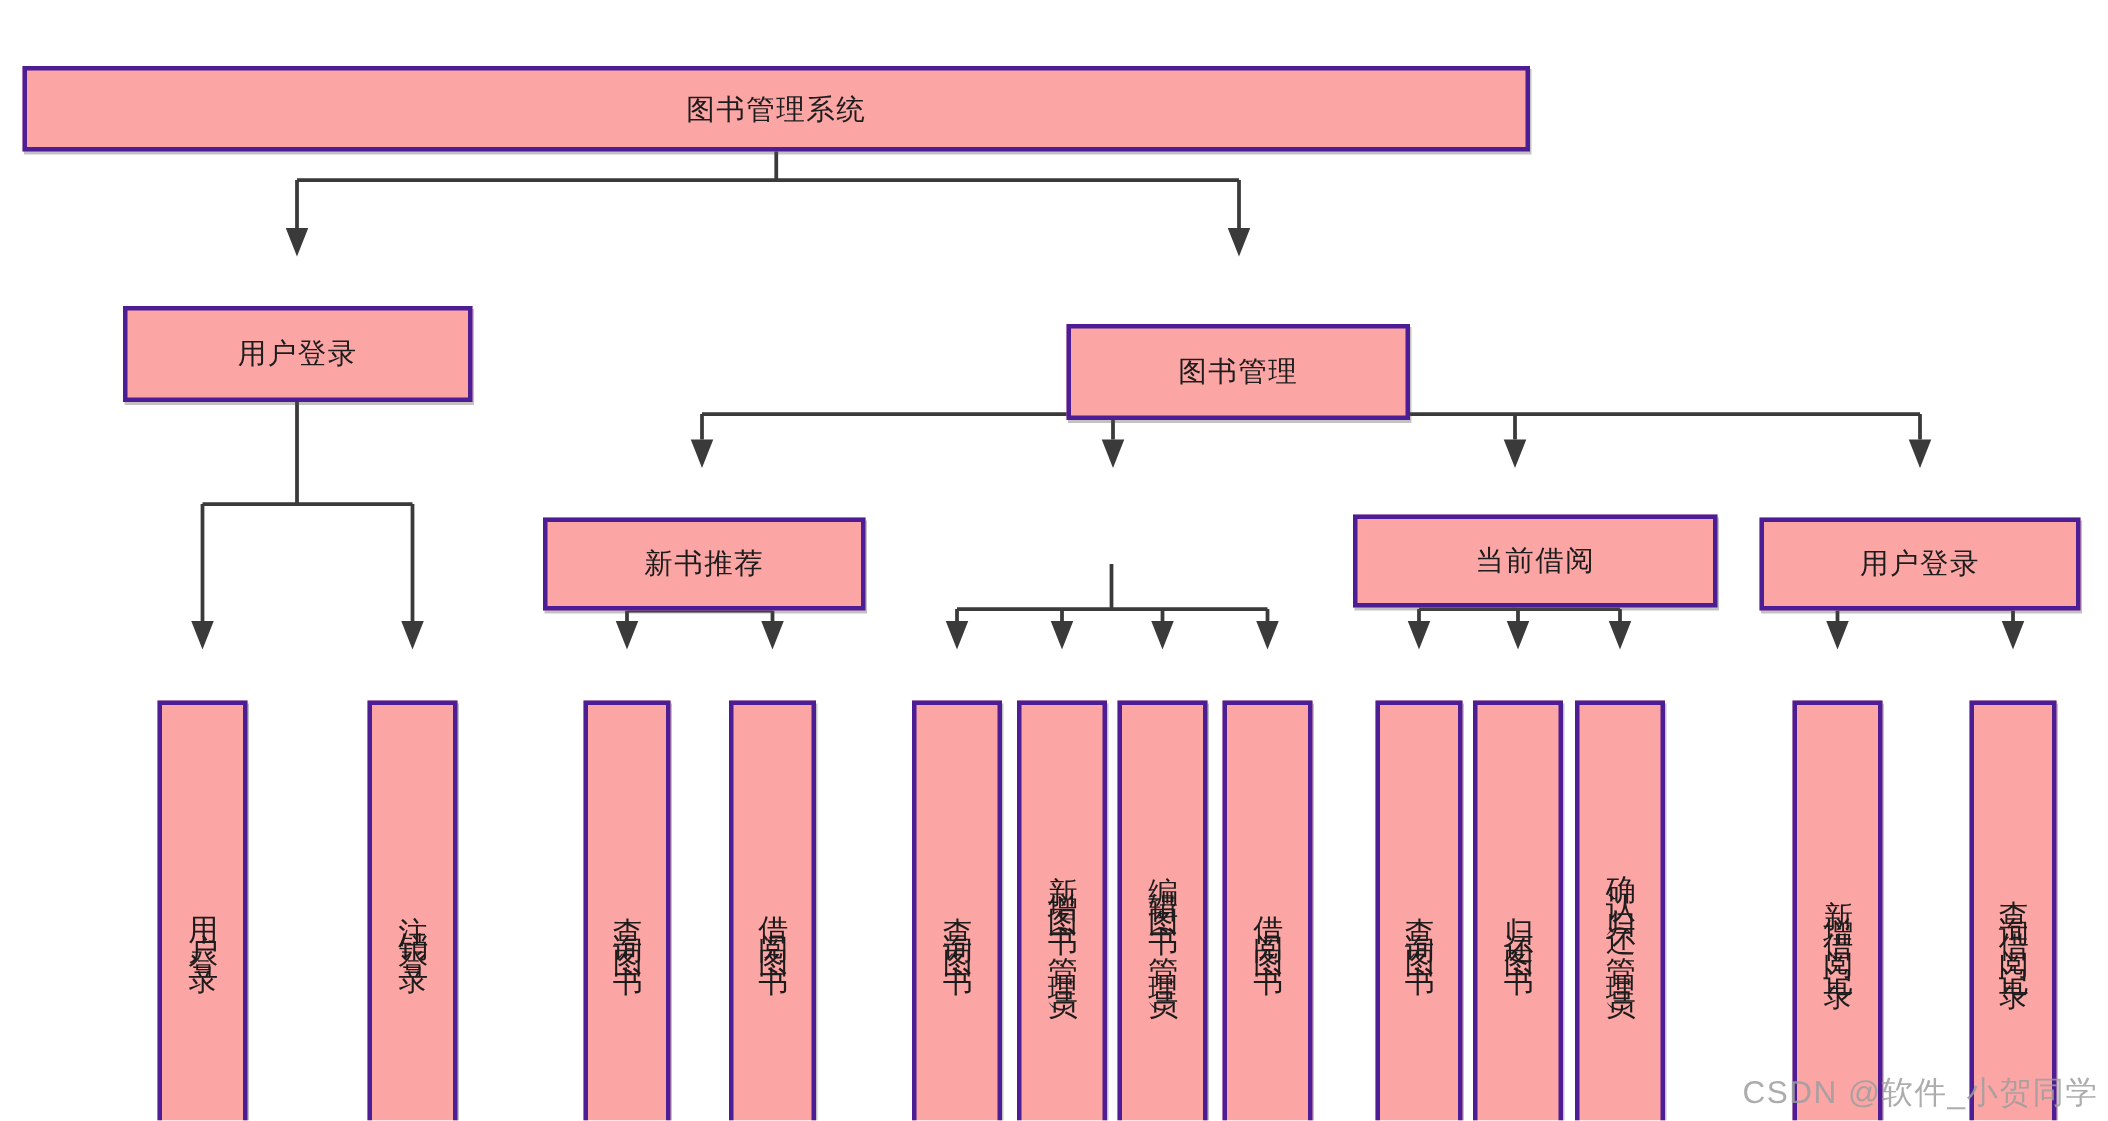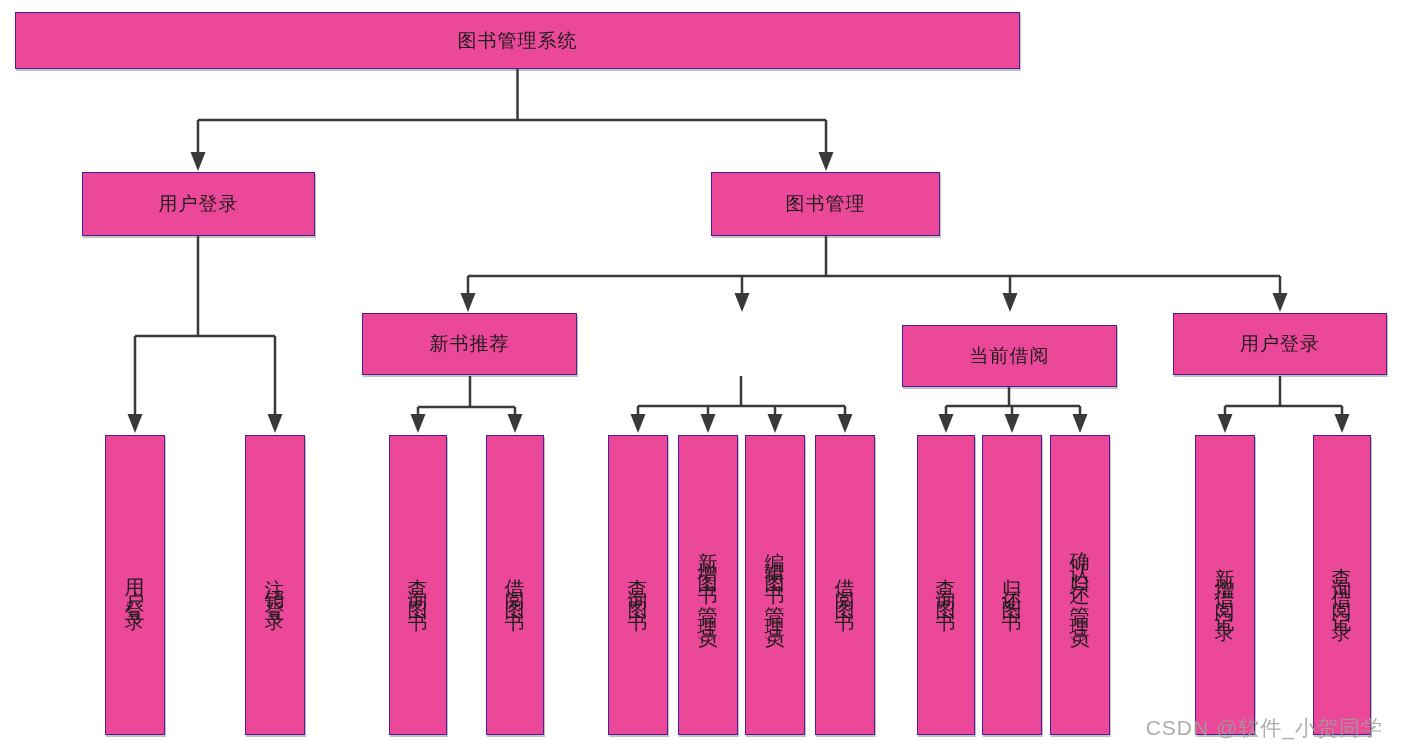--- a/index.html
+++ b/index.html
@@ -16,44 +16,45 @@
     overflow: hidden;
   }
   .connectors {
     position: absolute;
     left: 0; top: 0;
     width: 1405px; height: 747px;
     pointer-events: none;
   }
   .box {
     position: absolute;
-    background: #ec4899;
-    border: 1px solid #4c1d95;
+    background: #fca5a5;
+    border: 3px solid #4c1d95;
     box-shadow: 1px 2px 0 rgba(80,80,80,0.35);
     display: flex;
     align-items: center;
     justify-content: center;
     font-size: 19px;
     letter-spacing: 1px;
     color: #1c1c1c;
     white-space: nowrap;
+    margin-top: 32px;
   }
   .vbox {
     font-size: 20px;
   }
   .vbox span {
     writing-mode: vertical-rl;
     text-orientation: mixed;
     letter-spacing: 11px;
     line-height: 1;
     white-space: nowrap;
   }
   .watermark {
     position: absolute;
-    right: 22px;
+    right: 6px;
     top: 714px;
     font-size: 21px;
     letter-spacing: 1px;
     color: rgba(158,158,158,0.85);
     z-index: 10;
   }
 </style>
 </head>
 <body>
 
@@ -102,24 +103,24 @@
       <polygon points="1072.5,414 1087.5,414 1080,433"></polygon>
 
       <polygon points="1217.5,414 1232.5,414 1225,433"></polygon>
       <polygon points="1334.5,414 1349.5,414 1342,433"></polygon>
     </g>
   </svg>
 
   <div class="box" style="left:15px; top:12px; width:1005px; height:57px;">图书管理系统</div>
 
   <div class="box" style="left:82px; top:172px; width:233px; height:64px;">用户登录</div>
-  <div class="box" style="left:711px; top:172px; width:229px; height:64px;">图书管理</div>
+  <div class="box" style="left:711px; top:184px; width:229px; height:64px;">图书管理</div>
 
   <div class="box" style="left:362px; top:313px; width:215px; height:62px;">新书推荐</div>
-  <div class="box" style="left:902px; top:325px; width:215px; height:62px;">当前借阅</div>
+  <div class="box" style="left:902px; top:311px; width:243px; height:62px;">当前借阅</div>
   <div class="box" style="left:1173px; top:313px; width:214px; height:62px;">用户登录</div>
 
   <div class="box vbox" style="left:105px; top:435px; width:60px; height:300px;">
     <span>用户登录</span>
     </div>
   <div class="box vbox" style="left:245px; top:435px; width:60px; height:300px;">
     <span>注销登录</span>
     </div>
 
   <div class="box vbox" style="left:389px; top:435px; width:58px; height:300px;">

